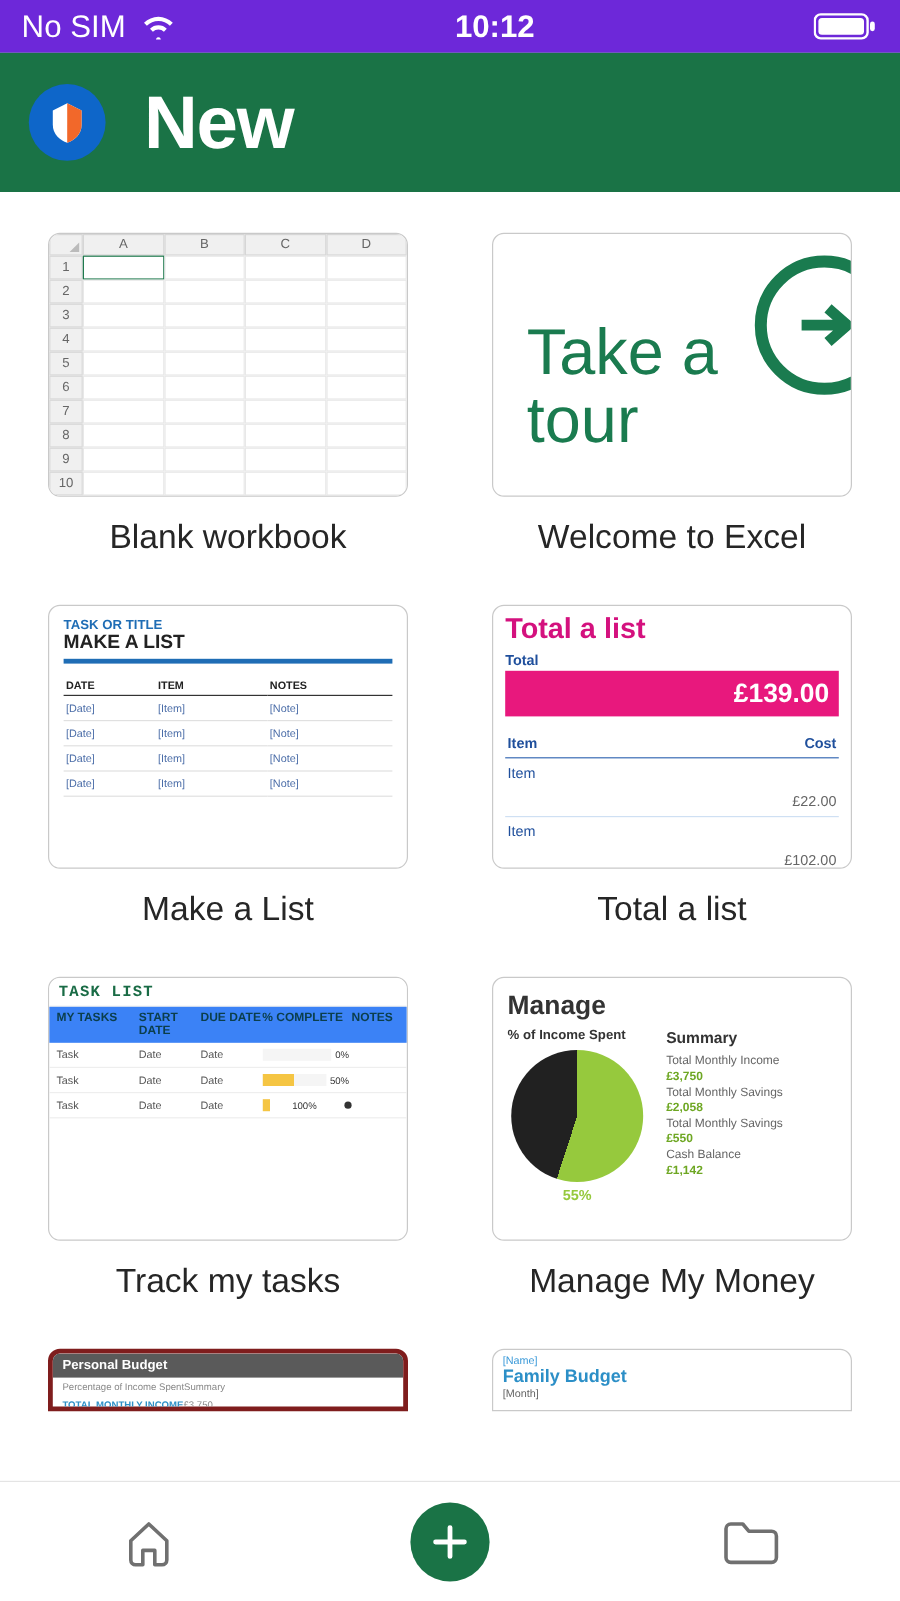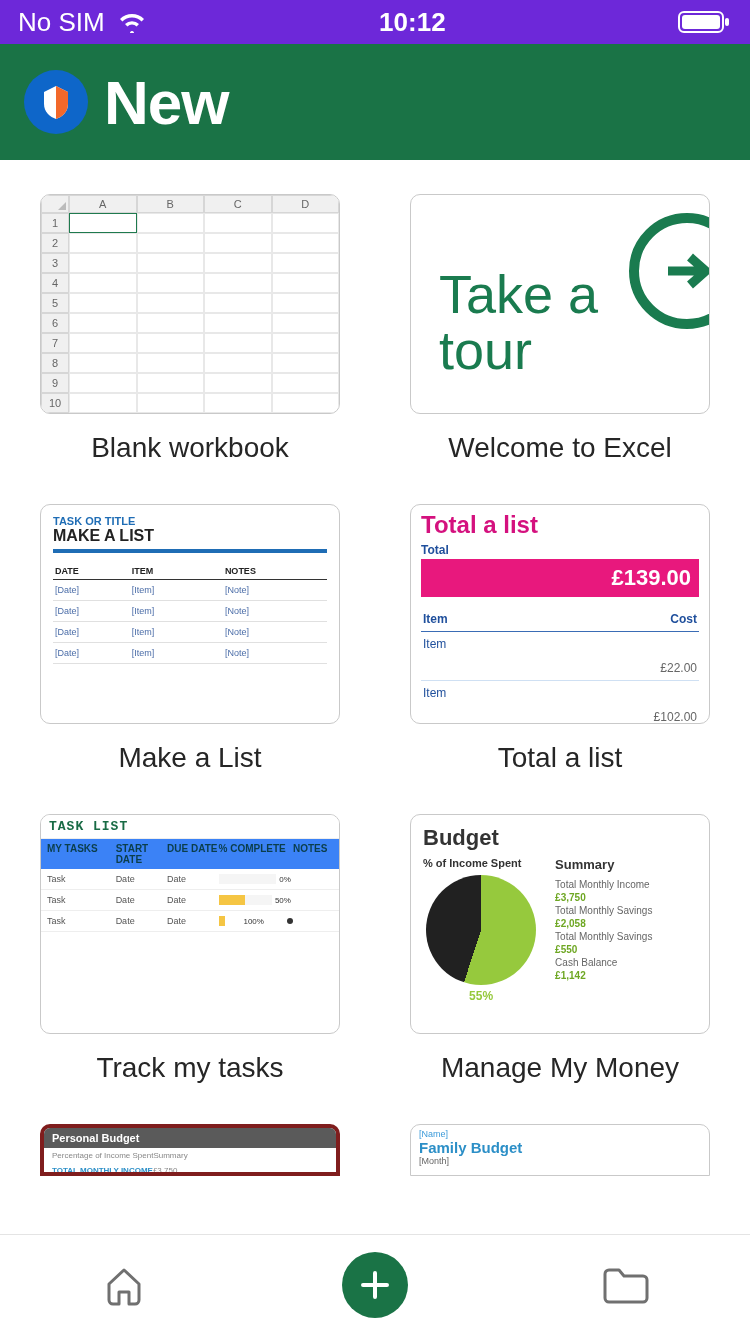--- a/index.html
+++ b/index.html
@@ -28,21 +28,21 @@
   .wifi-icon svg { display: block; }
   .battery-icon svg { display: block; }
 
   
   .header {
     background: #1a7346;
     height: 116px;
     display: flex;
     align-items: center;
     padding: 0 24px;
-    gap: 16px;
+    gap: 32px;
   }
   .app-badge {
     width: 64px; height: 64px;
     border-radius: 50%;
     background: #0e66c9;
     display: flex;
     align-items: center;
     justify-content: center;
   }
   .app-badge svg { display: block; }
@@ -388,21 +388,21 @@
               <span class="dot"></span>
             </span>
             <span></span>
         </div>
       </div>
       <div class="thumb-label">Track my tasks</div>
     </div>
 
     <div class="template-item">
       <div class="thumb budget">
-        <div class="h">Budget</div>
+        <div class="h">Manage</div>
         <div class="subs">
           <div class="left">
             <div class="lh">% of Income Spent</div>
             <div class="pie"></div>
             <div class="piep">55%</div>
           </div>
           <div class="right">
             <div class="rh">Summary</div>
             <div class="line">Total Monthly Income</div>
               <div class="line val">£3,750</div>

